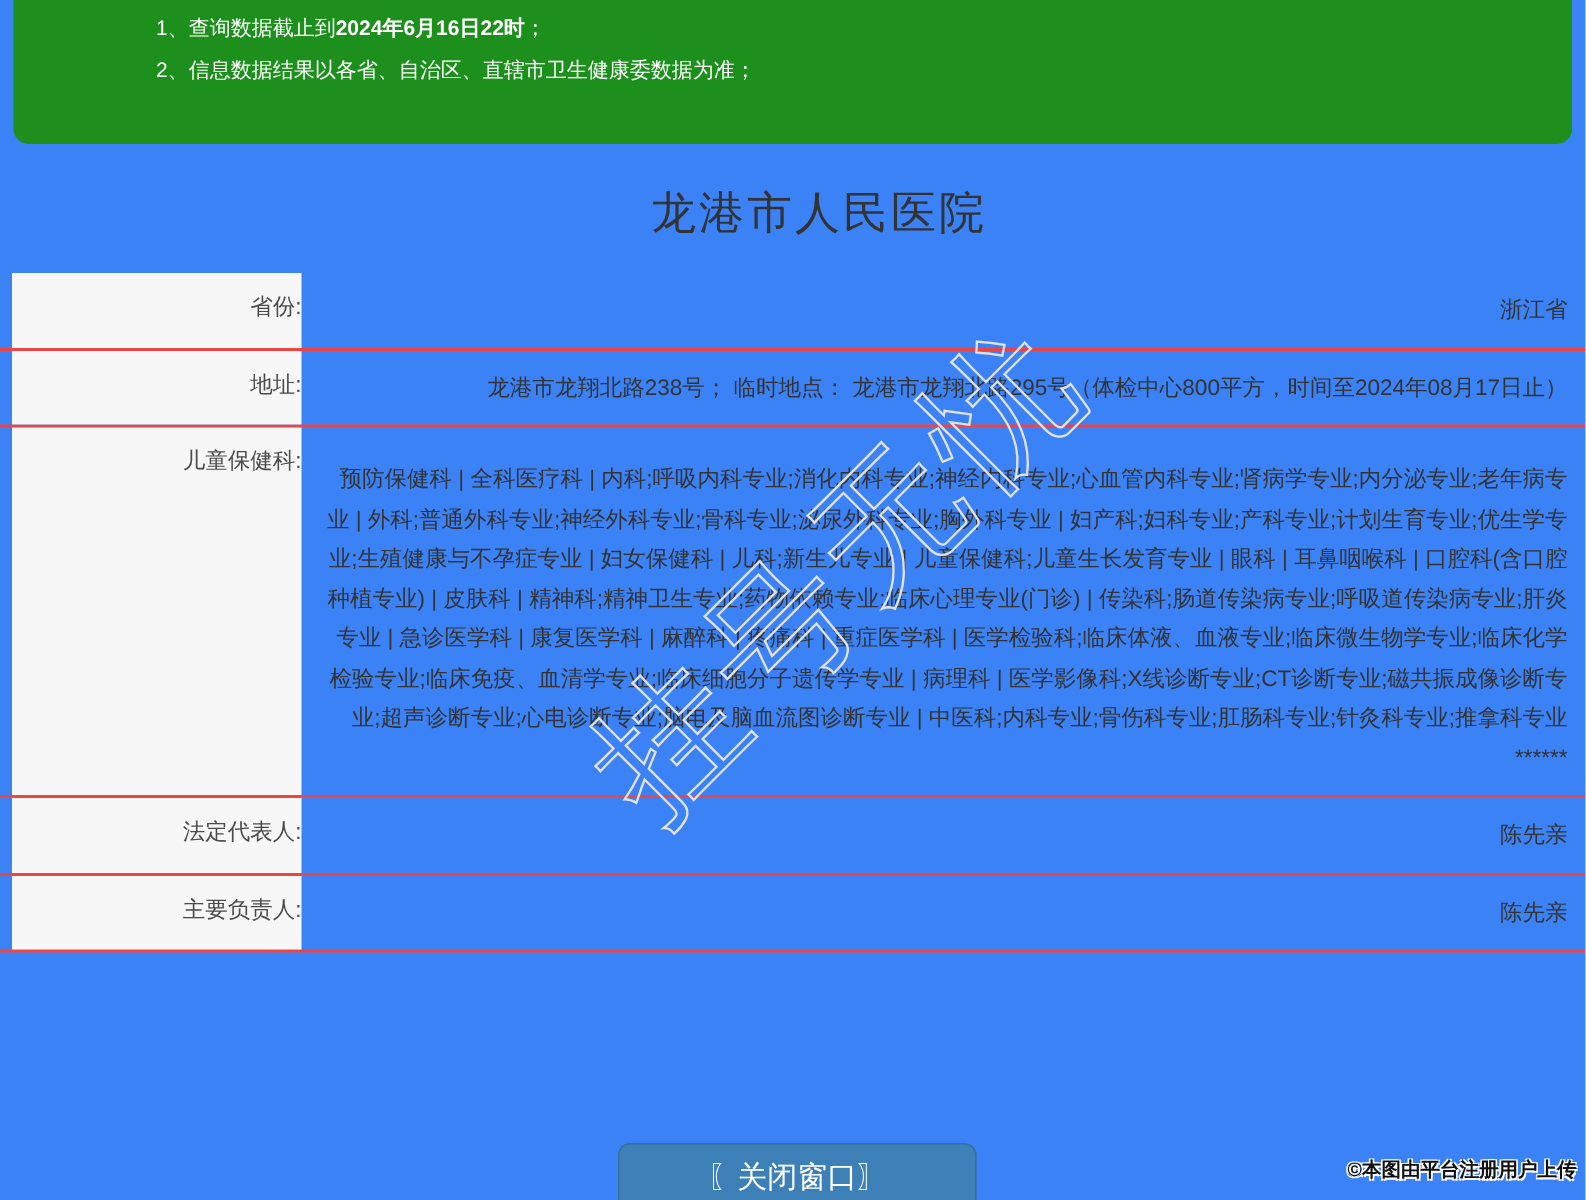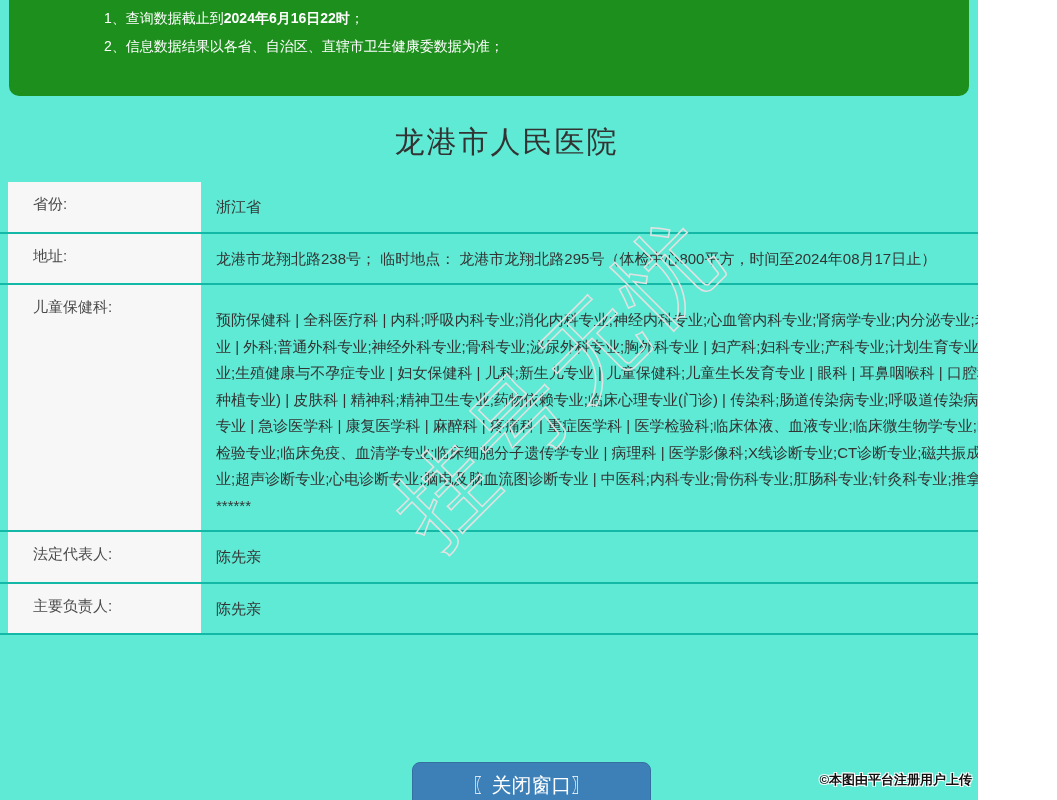--- a/index.html
+++ b/index.html
@@ -1,33 +1,33 @@
 <!DOCTYPE html>
 <html><head>
 <meta charset="utf-8">
 <style>
   * { margin:0; padding:0; box-sizing:border-box; }
   html,body { width:1057px; height:800px; overflow:hidden; background:#fff;
     font-family:"Liberation Sans","DejaVu Sans",sans-serif; }
-  .stage { position:relative; width:978px; height:800px; overflow:hidden; background:#5eead4; }
+  .stage { position:relative; width:1057px; height:800px; overflow:hidden; background:#3b82f6; }
 
   
   .notice { position:absolute; top:-14px; left:9px; right:9px; height:110px;
     background:#1d8f1d; border-radius:10px; color:#fff; }
   .notice ol { list-style:none; padding:18px 0 0 95px; }
   .notice li { font-size:14px; line-height:28px; white-space:nowrap; }
   .notice b { font-weight:bold; }
 
   
   .page-title { position:absolute; top:122px; left:0; width:100%; text-align:center;
     font-size:30px; color:#333; font-weight:400; letter-spacing:2px;padding-left:35px; }
 
   
   .info-table { position:absolute; top:182px; left:0; width:1057px; }
-  .row { display:flex; align-items:stretch; border-bottom:2px solid #14b8a6; min-height:46px; }
+  .row { display:flex; align-items:stretch; border-bottom:2px solid #ef4444; min-height:46px;text-align:right; }
   .row .label { width:193px; margin-left:8px; background:#f7f7f7; color:#4a4a4a;
     font-size:15px; padding:13px 0 12px 25px; flex:none; }
   .row .value { flex:1; color:#333; font-size:15px; line-height:26.5px;
     padding:12px 12px 11px 15px; }
   .row.tall .value { padding-top:22px; }
 
   
   .diag-watermark { position:absolute; left:340px; top:318px; width:440px; text-align:center;
     transform:rotate(-45deg); font-size:96px; letter-spacing:8px; color:transparent;
     -webkit-text-stroke:1.5px #e2e2e2; pointer-events:none; white-space:nowrap; z-index:5; }

